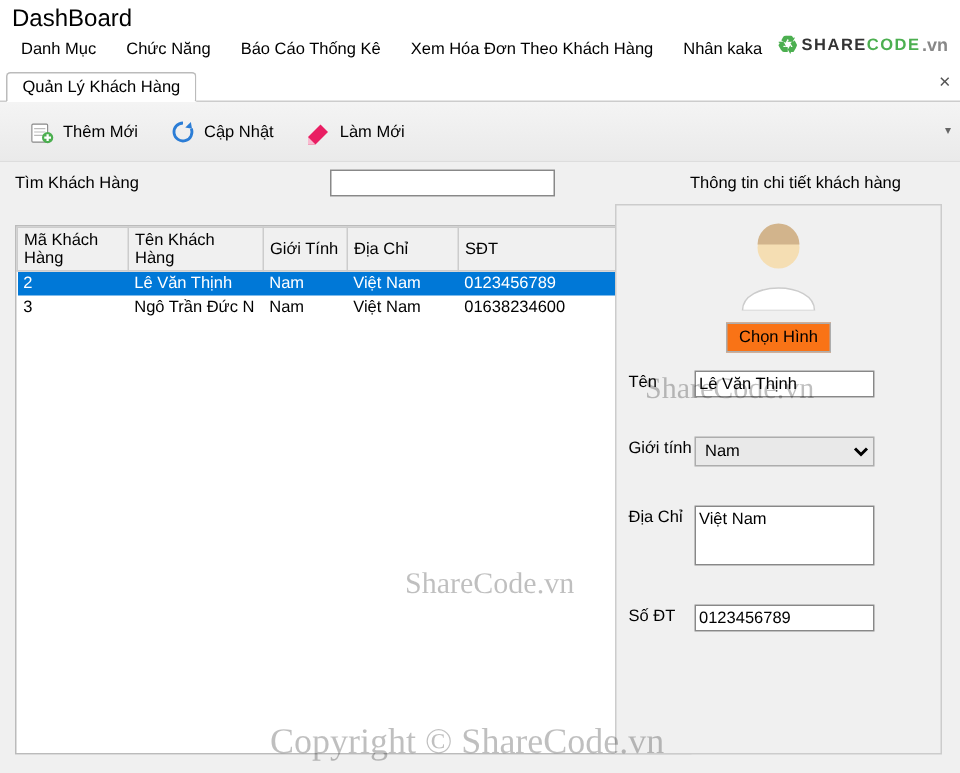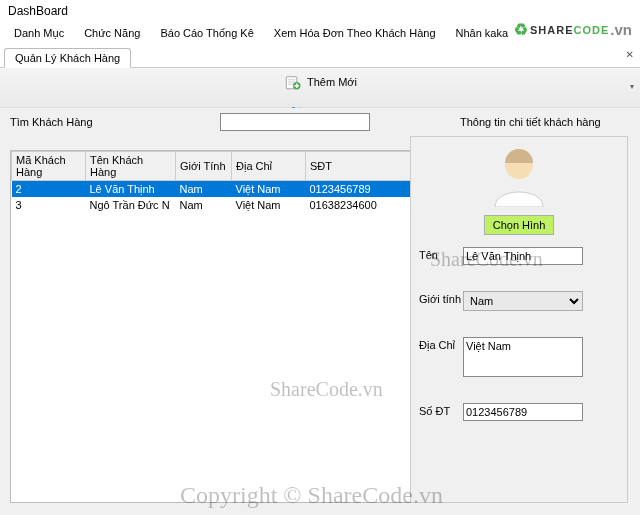--- a/index.html
+++ b/index.html
@@ -1,39 +1,39 @@
 <!DOCTYPE html>
 <html><head>
 <meta charset="utf-8">
 <style>
 * { box-sizing: border-box; margin: 0; padding: 0; font-family: "Segoe UI", Tahoma, sans-serif; font-size: 11px; }
 body { background: #fff; width: 640px; height: 515px; position: relative; overflow: hidden; }
 
 
 .titlebar { height: 22px; padding: 4px 8px; background: #fff; }
-.titlebar span { font-size: 12px; color: #000; }
+.titlebar span { font-size: 16px; color: #000; }
 
 
 .logo { position: absolute; top: 20px; right: 8px; display: flex; align-items: center; font-size: 14px; font-weight: 600; }
 .logo .cg { color: #4caf50; margin-right: 2px; font-size: 16px; }
 .logo .share { color: #333; letter-spacing: 1px; }
 .logo .code { color: #4caf50; letter-spacing: 1px; }
-.logo .vn { color: #888; font-size: 15px; margin-left: 1px; }
+.logo .vn { color: #888; font-size: 12px; margin-left: 1px; }
 
 
 .menubar { height: 22px; padding: 0 6px; display: flex; align-items: center; gap: 4px; }
 .menubar .item { padding: 3px 8px; color: #000; cursor: default; }
 
 
 .tabrow { height: 24px; background: #fff; border-bottom: 1px solid #ccc; display: flex; align-items: flex-end; padding-left: 4px; position: relative; }
 .tab { background: #fff; border: 1px solid #bbb; border-bottom: 1px solid #fff; border-radius: 3px 3px 0 0; padding: 3px 10px; margin-bottom: -1px; font-size: 11px; }
 .tabrow .close-x { position: absolute; right: 6px; top: 5px; font-size: 10px; color: #555; }
 
 
-.toolbar { height: 40px; background: linear-gradient(#f4f4f4,#eaeaea); border-bottom: 1px solid #ddd; display: flex; align-items: center; padding: 0 10px; gap: 4px; position: relative; flex-direction: column; }
+.toolbar { height: 40px; background: linear-gradient(#f4f4f4,#eaeaea); border-bottom: 1px solid #ddd; display: flex; align-items: center; padding: 0 10px; gap: 4px; position: relative; }
 .tbtn { display: flex; align-items: center; gap: 4px; padding: 4px 8px; cursor: default; }
 .tbtn .ico { width: 20px; height: 20px; display: inline-flex; align-items: center; justify-content: center; }
 .toolbar .chev { position: absolute; right: 6px; top: 14px; font-size: 8px; color: #666; }
 
 .ico-add svg { width: 18px; height: 18px; }
 .ico-refresh svg { width: 18px; height: 18px; }
 .ico-delete svg { width: 20px; height: 20px; }
 .ico-eraser svg { width: 20px; height: 20px; }
 
 
@@ -48,21 +48,21 @@
 
 .tablewrap { position: absolute; top: 42px; left: 10px; width: 451px; bottom: 12px; background: #fff; border: 1px solid #bbb; }
 table { width: 100%; border-collapse: collapse; table-layout: fixed; }
 th { background: #f0f0f0; font-weight: normal; text-align: left; padding: 2px 4px; border: 1px solid #ccc; font-size: 11px; }
 td { padding: 2px 4px; font-size: 11px; white-space: nowrap; overflow: hidden; }
 tr.sel td { background: #0078d7; color: #fff; }
 
 
 .detail { position: absolute; top: 28px; left: 410px; right: 12px; bottom: 12px; background: #f0f0f0; border: 1px solid #ccc; padding: 4px 8px; }
 .avatar { width: 64px; height: 64px; margin: 2px auto 8px auto; display: block; }
-.choosebtn { display: block; margin: 0 auto 12px auto; width: 70px; height: 20px; background: #bef264; border: 1px solid #adadad; font-size: 11px; }
+.choosebtn { display: block; margin: 0 auto 12px auto; width: 70px; height: 20px; background: #f97316; border: 1px solid #adadad; font-size: 11px; }
 .frow { display: flex; align-items: flex-start; margin-bottom: 26px; }
 .frow label { width: 44px; padding-top: 2px; }
 .frow input[type=text] { width: 120px; height: 18px; border: 1px solid #888; background: #fff; padding: 0 2px; }
 .frow select { width: 120px; height: 20px; border: 1px solid #adadad; background: #e9e9e9; padding: 0 2px; }
 .frow textarea { width: 120px; height: 40px; border: 1px solid #888; background: #fff; padding: 2px; resize: none; font-family: inherit; font-size: 11px; }
 
 
 .wm { position: absolute; color: rgba(0,0,0,0.25); font-size: 20px; font-family: Liberation Serif, serif; pointer-events: none; }
 .wm1 { top: 248px; left: 430px; }
 .wm2 { top: 378px; left: 270px; }

